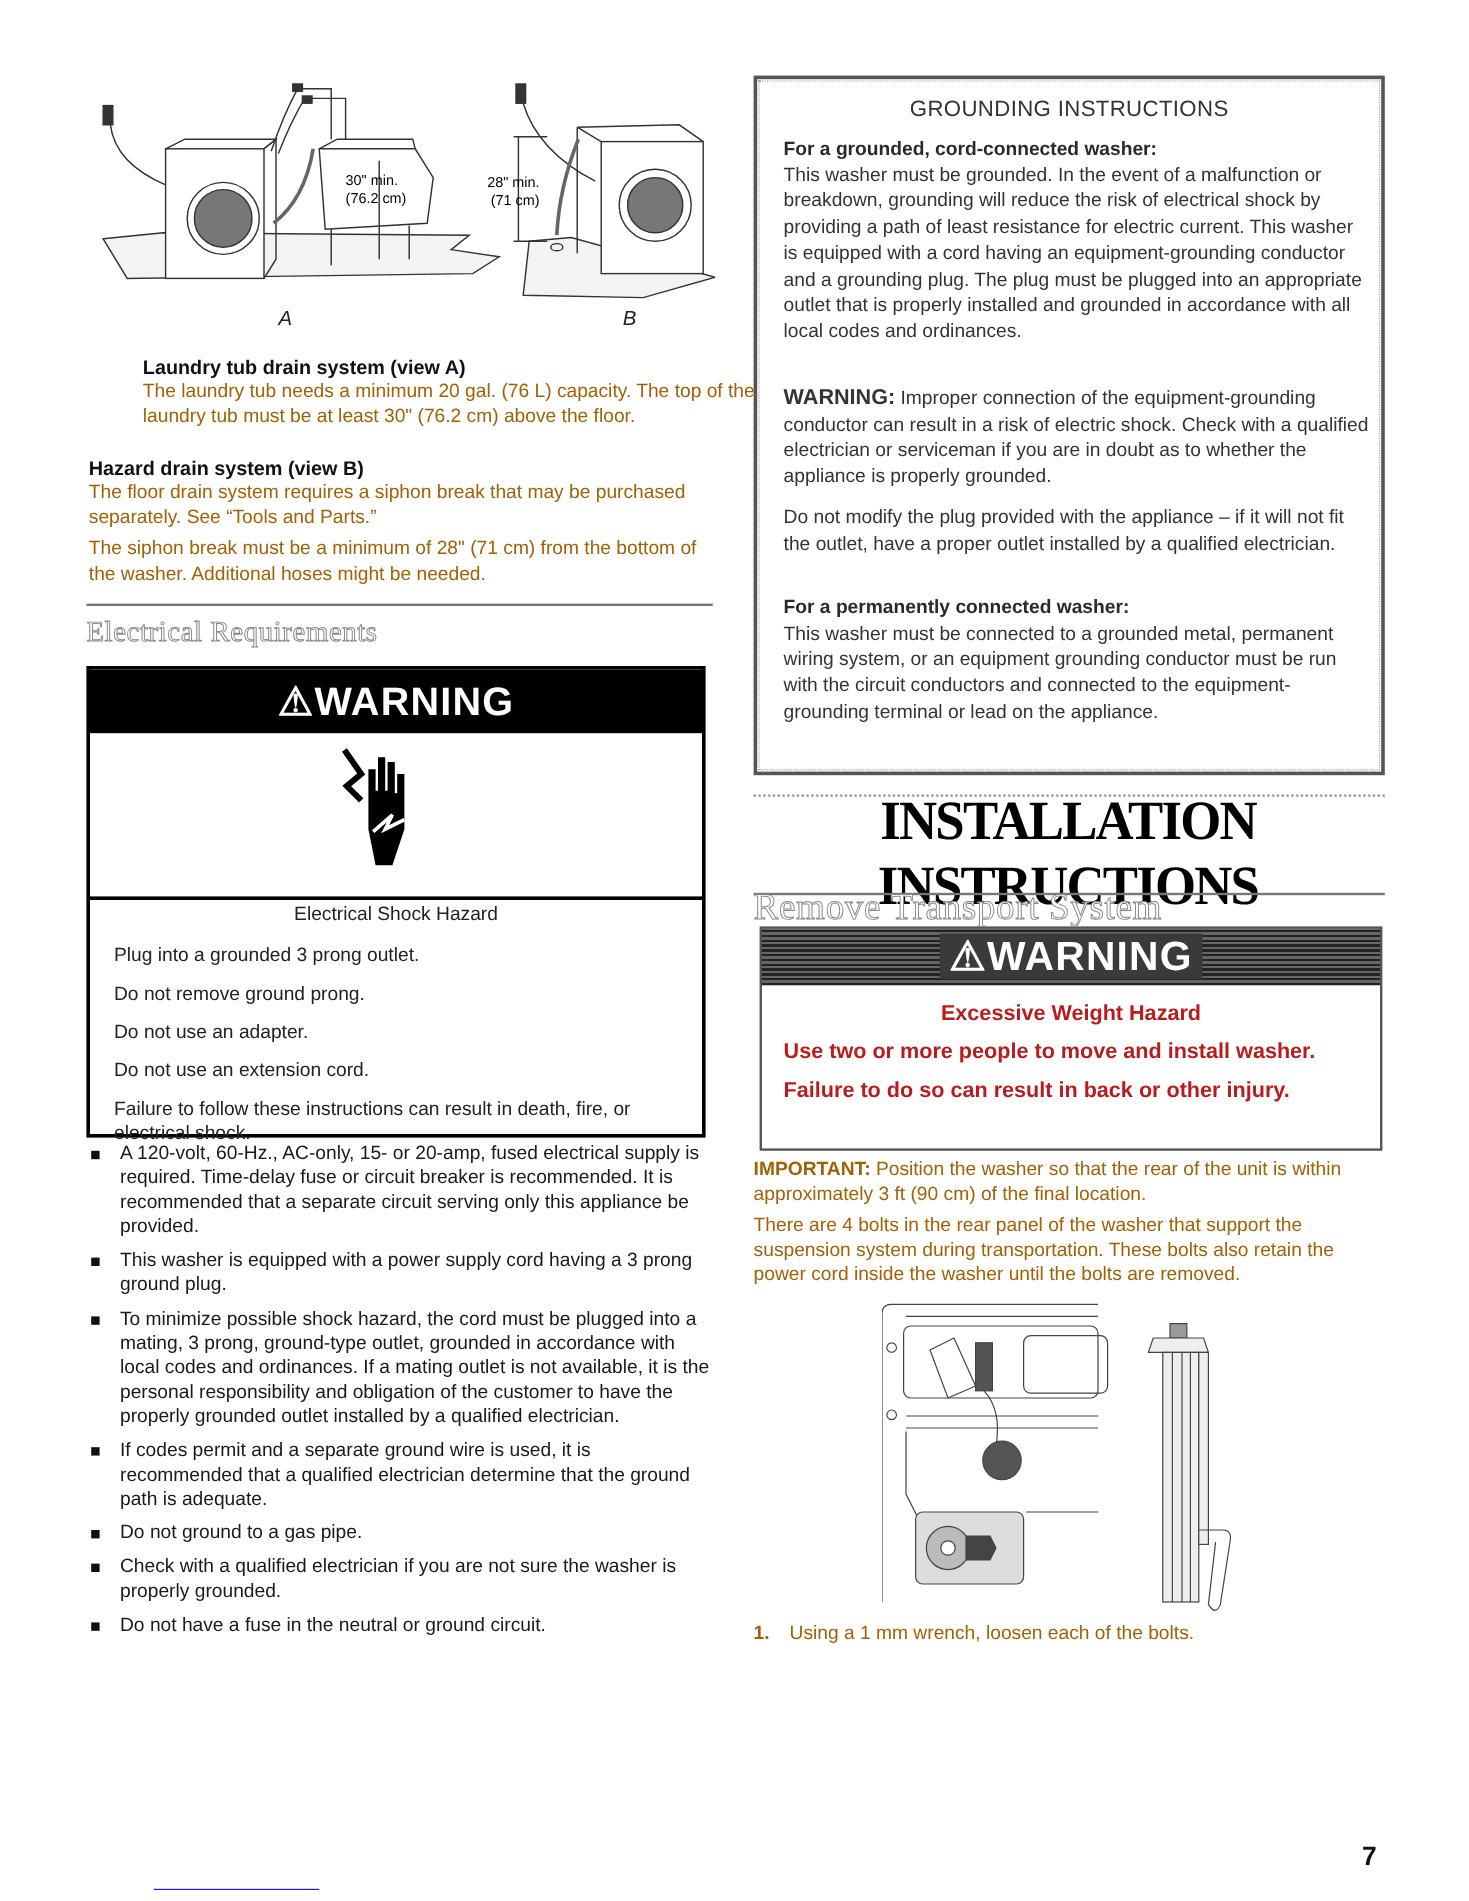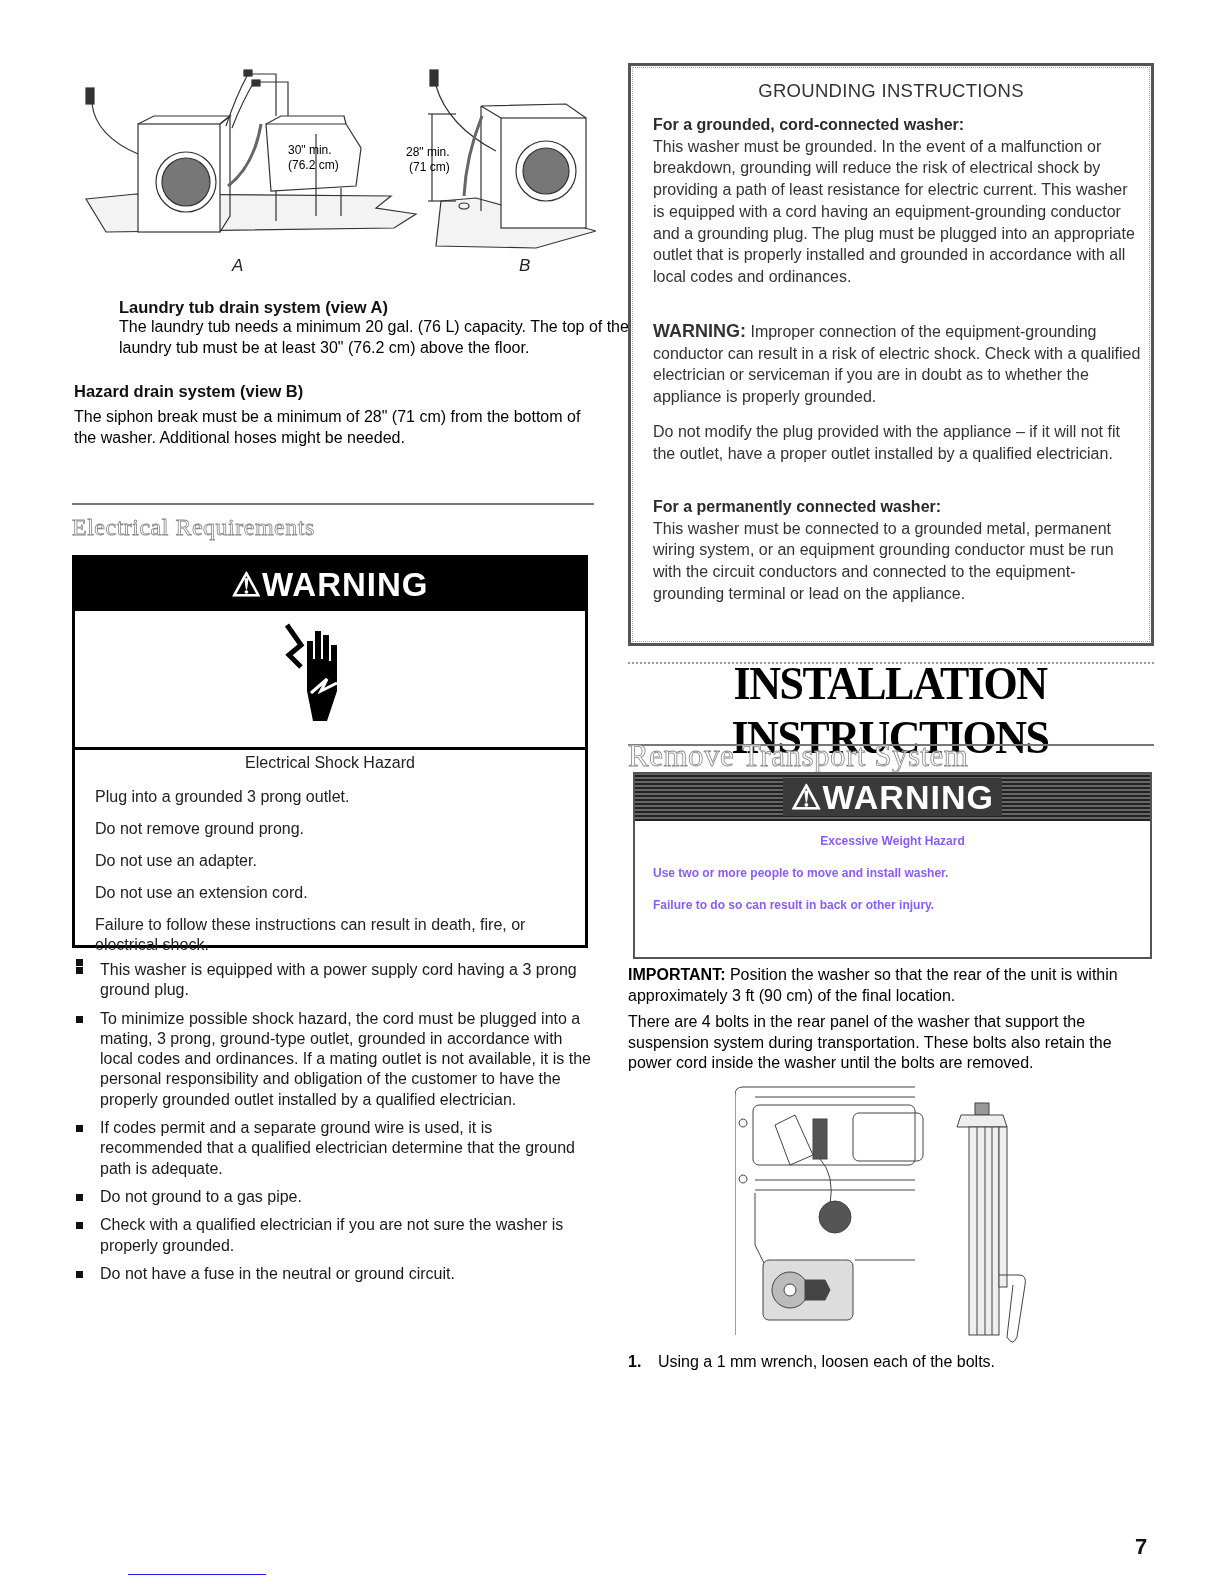--- a/index.html
+++ b/index.html
@@ -5,21 +5,21 @@
   html, body { margin: 0; padding: 0; background: #ffffff; }
   body { width: 1224px; height: 1584px; position: relative; overflow: hidden;
          font-family: "Liberation Sans", sans-serif; color: #111; }
   .abs { position: absolute; }
   p { margin: 0; }
 
   
   #fig-drain { left: 76px; top: 56px; width: 520px; height: 220px; }
   .fig-label { font-style: italic; font-size: 17px; color: #222; }
   .h-sub { font-weight: bold; font-size: 16.5px; line-height: 20px; }
-  .body { font-size: 16px; line-height: 20.5px; color: #000000; }
+  .body { font-size: 16px; line-height: 20.5px; color: #a16207; }
   .rule { height: 2px; background: #777; }
 
   .dotted-title { font-family: "Liberation Serif", serif; font-size: 24px;
                   color: #fff; text-align: left;
                   -webkit-text-stroke: 0.8px #888; letter-spacing: 0.5px; }
 
   #elec-warning { left: 72px; top: 555px; width: 516px; height: 393px;
                   border: 3px solid #000; box-sizing: border-box; background: #fff; }
   #elec-warning .bar { position: absolute; left: 0; top: 0; right: 0; height: 53px;
                        background: #000; color: #fff; font-weight: bold;
@@ -54,21 +54,21 @@
                    font-size: 44px; letter-spacing: -1.5px; color: #000; transform: scaleY(1.05); }
 
   #weight-warning { left: 633px; top: 772px; width: 519px; height: 187px;
                     border: 2px solid #555; box-sizing: border-box; background: #fff; }
   #weight-warning .bar { position: absolute; left: 0; right: 0; top: 0; height: 47px;
                          background: repeating-linear-gradient(0deg, #222 0 2px, #666 2px 4px),
                                      #333;
                          color: #fff; font-weight: bold; font-size: 34px; line-height: 47px;
                          text-align: center; letter-spacing: 1px; }
   #weight-warning .bar span.txt { background: #3a3a3a; padding: 0 8px; }
-  #weight-warning .t { position: absolute; left: 0; right: 0; font-size: 12px; font-weight: bold; color: #8b5cf6; }
+  #weight-warning .t { position: absolute; left: 0; right: 0; font-size: 18px; font-weight: bold; color: #b91c1c; }
 
   .page-num { left: 1135px; top: 1534px; font-size: 22px; font-weight: bold; }
   .link-line { left: 128px; top: 1574px; width: 138px; height: 1px; background: #1b1bd8; }
 </style>
 </head>
 <body>
 
 <div class="abs" id="fig-drain">
   <svg width="520" height="220" viewBox="0 0 520 220">
     <g fill="none" stroke="#333" stroke-width="1.2">
@@ -121,20 +121,21 @@
 <div class="abs fig-label" style="left:232px; top:256px;">A</div>
 <div class="abs fig-label" style="left:519px; top:256px;">B</div>
 
 <div class="abs" style="left:74px; top:297px; width:520px;margin-left:45px;">
   <p class="h-sub">Laundry tub drain system (view A)</p>
   <p class="body">The laundry tub needs a minimum 20 gal. (76 L) capacity. The top of the laundry tub must be at least 30" (76.2 cm) above the floor.</p>
 </div>
 
 <div class="abs" style="left:74px; top:381px; width:520px;">
   <p class="h-sub">Hazard drain system (view B)</p>
+  <p class="body">The floor drain system requires a siphon break that may be purchased separately. See “Tools and Parts.”</p>
   <p class="body" style="margin-top:6px;">The siphon break must be a minimum of 28" (71 cm) from the bottom of the washer. Additional hoses might be needed.</p>
 </div>
 
 <div class="abs rule" style="left:72px; top:503px; width:522px;"></div>
 
 <div class="abs dotted-title" style="left:72px; top:514px; width:522px;">Electrical Requirements</div>
 
 <div class="abs" id="elec-warning">
   <div class="bar">
     <span>⚠</span><span>WARNING</span>
@@ -148,21 +149,21 @@
   </div>
   <div class="hz">Electrical Shock Hazard</div>
   <div class="wl" style="top:229px;">Plug into a grounded 3 prong outlet.</div>
   <div class="wl" style="top:261px;">Do not remove ground prong.</div>
   <div class="wl" style="top:293px;">Do not use an adapter.</div>
   <div class="wl" style="top:325px;">Do not use an extension cord.</div>
   <div class="wl" style="top:357px;">Failure to follow these instructions can result in death, fire, or electrical shock.</div>
 </div>
 
 <ul class="abs bullets" style="left:72px; top:952px; width:522px;">
-  <li><span class="sq"></span></li>
+  <li><span class="sq"></span><span>A 120-volt, 60-Hz., AC-only, 15- or 20-amp, fused electrical supply is required. Time-delay fuse or circuit breaker is recommended. It is recommended that a separate circuit serving only this appliance be provided.</span></li>
   <li><span class="sq"></span><span>This washer is equipped with a power supply cord having a 3 prong ground plug.</span></li>
   <li><span class="sq"></span><span>To minimize possible shock hazard, the cord must be plugged into a mating, 3 prong, ground-type outlet, grounded in accordance with local codes and ordinances. If a mating outlet is not available, it is the personal responsibility and obligation of the customer to have the properly grounded outlet installed by a qualified electrician.</span></li>
   <li><span class="sq"></span><span>If codes permit and a separate ground wire is used, it is recommended that a qualified electrician determine that the ground path is adequate.</span></li>
   <li><span class="sq"></span><span>Do not ground to a gas pipe.</span></li>
   <li><span class="sq"></span><span>Check with a qualified electrician if you are not sure the washer is properly grounded.</span></li>
   <li><span class="sq"></span><span>Do not have a fuse in the neutral or ground circuit.</span></li>
 </ul>
 
 <div class="abs" id="grounding">
   <div class="gtitle">GROUNDING INSTRUCTIONS</div>

